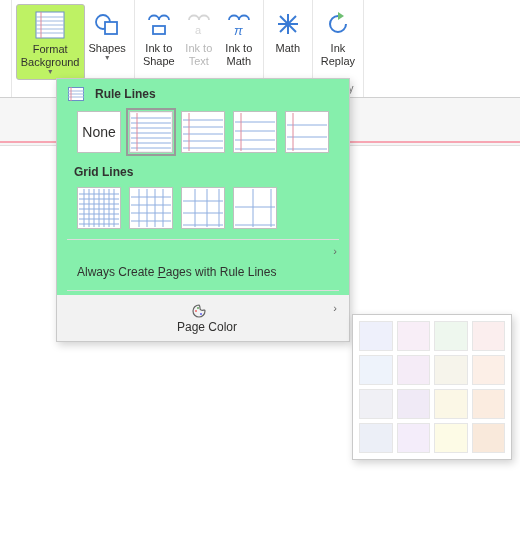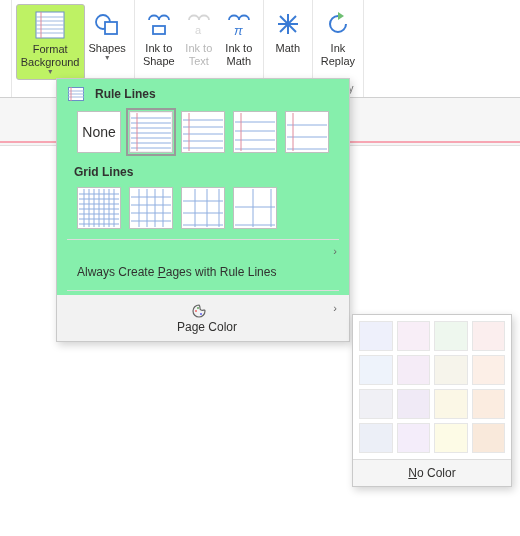--- a/index.html
+++ b/index.html
@@ -495,16 +495,13 @@
       <div class="color-cell" style="background: rgb(252, 239, 231);"></div>
       <div class="color-cell" style="background: rgb(240, 240, 245);"></div>
       <div class="color-cell" style="background: rgb(240, 234, 246);"></div>
       <div class="color-cell" style="background: rgb(251, 247, 230);"></div>
       <div class="color-cell" style="background: rgb(251, 236, 224);"></div>
       <div class="color-cell" style="background: rgb(236, 239, 247);"></div>
       <div class="color-cell" style="background: rgb(244, 237, 250);"></div>
       <div class="color-cell" style="background: rgb(253, 251, 230);"></div>
       <div class="color-cell" style="background: rgb(249, 233, 219);"></div>
     </div>
-  <div class="flyout-footer">
-    <span><span class="u">N</span>o Color</span>
-  </div>
 </div>
 
 </body></html>

